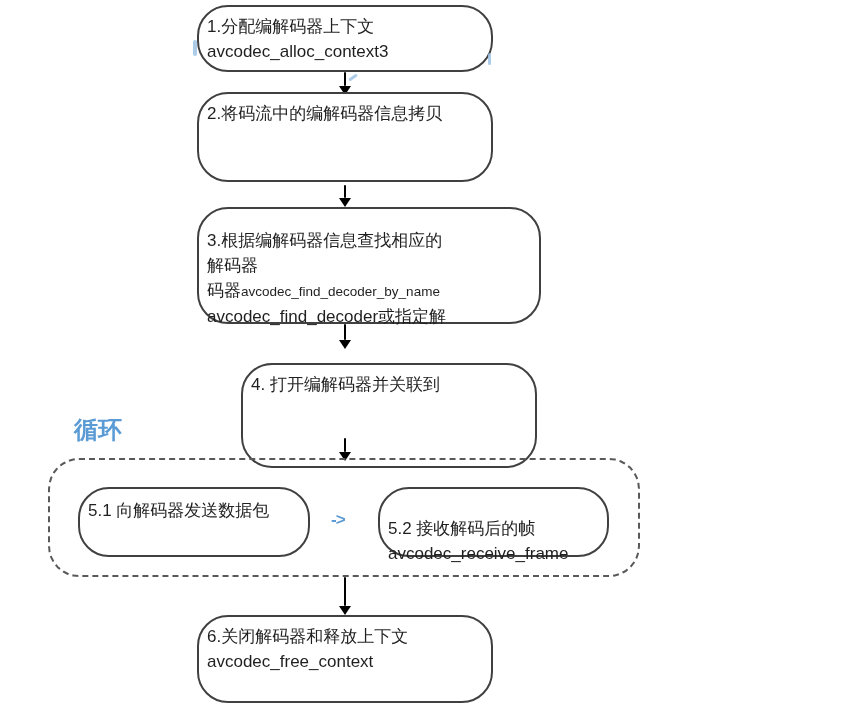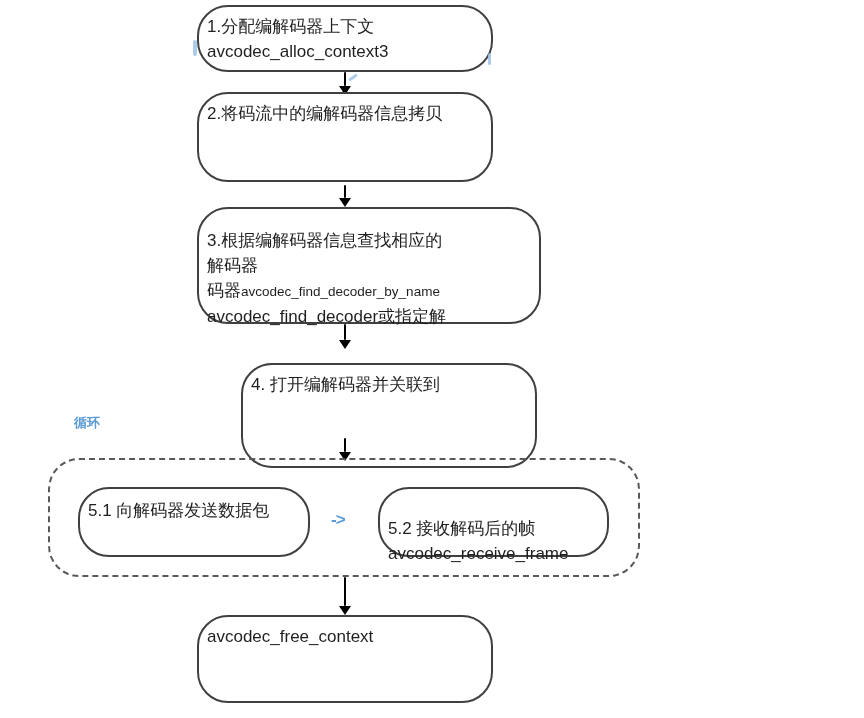--- a/index.html
+++ b/index.html
@@ -27,21 +27,21 @@
   .dashed-container {
     position: absolute;
     left: 48px; top: 458px;
     width: 592px; height: 119px;
     border: 2px dashed #595959;
     background: transparent;
   }
   .loop-label {
     position: absolute;
     left: 74px; top: 414px;
-    font-size: 13px;
+    font-size: 24px;
     font-weight: bold;
     color: #5B9BD5;
   }
   .inner-arrow {
     position: absolute;
     left: 331px; top: 510px;
     font-size: 17px;
     font-weight: bold;
     color: #5B9BD5;
     letter-spacing: -1px;
@@ -127,20 +127,21 @@
   <div class="inner-arrow">-&gt;</div>
 
   <div class="box box-52">
     <div class="line">5.2 接收解码后的帧</div>
     <div class="line">avcodec_receive_frame</div>
   </div>
 
   <div class="varrow arrow-5"></div>
 
   <div class="box box-6">
+    <div class="line">6.关闭解码器和释放上下文</div>
     <div class="line">avcodec_free_context</div>
   </div>
 
   <div class="artifact" style="left:193px; top:40px; width:4px; height:16px;"></div>
   <div class="artifact" style="left:488px; top:53px; width:3px; height:12px;"></div>
   <div class="artifact" style="left:348px; top:76px; width:10px; height:3px; transform:rotate(-35deg);"></div>
 
 </div>
 
 </body></html>

